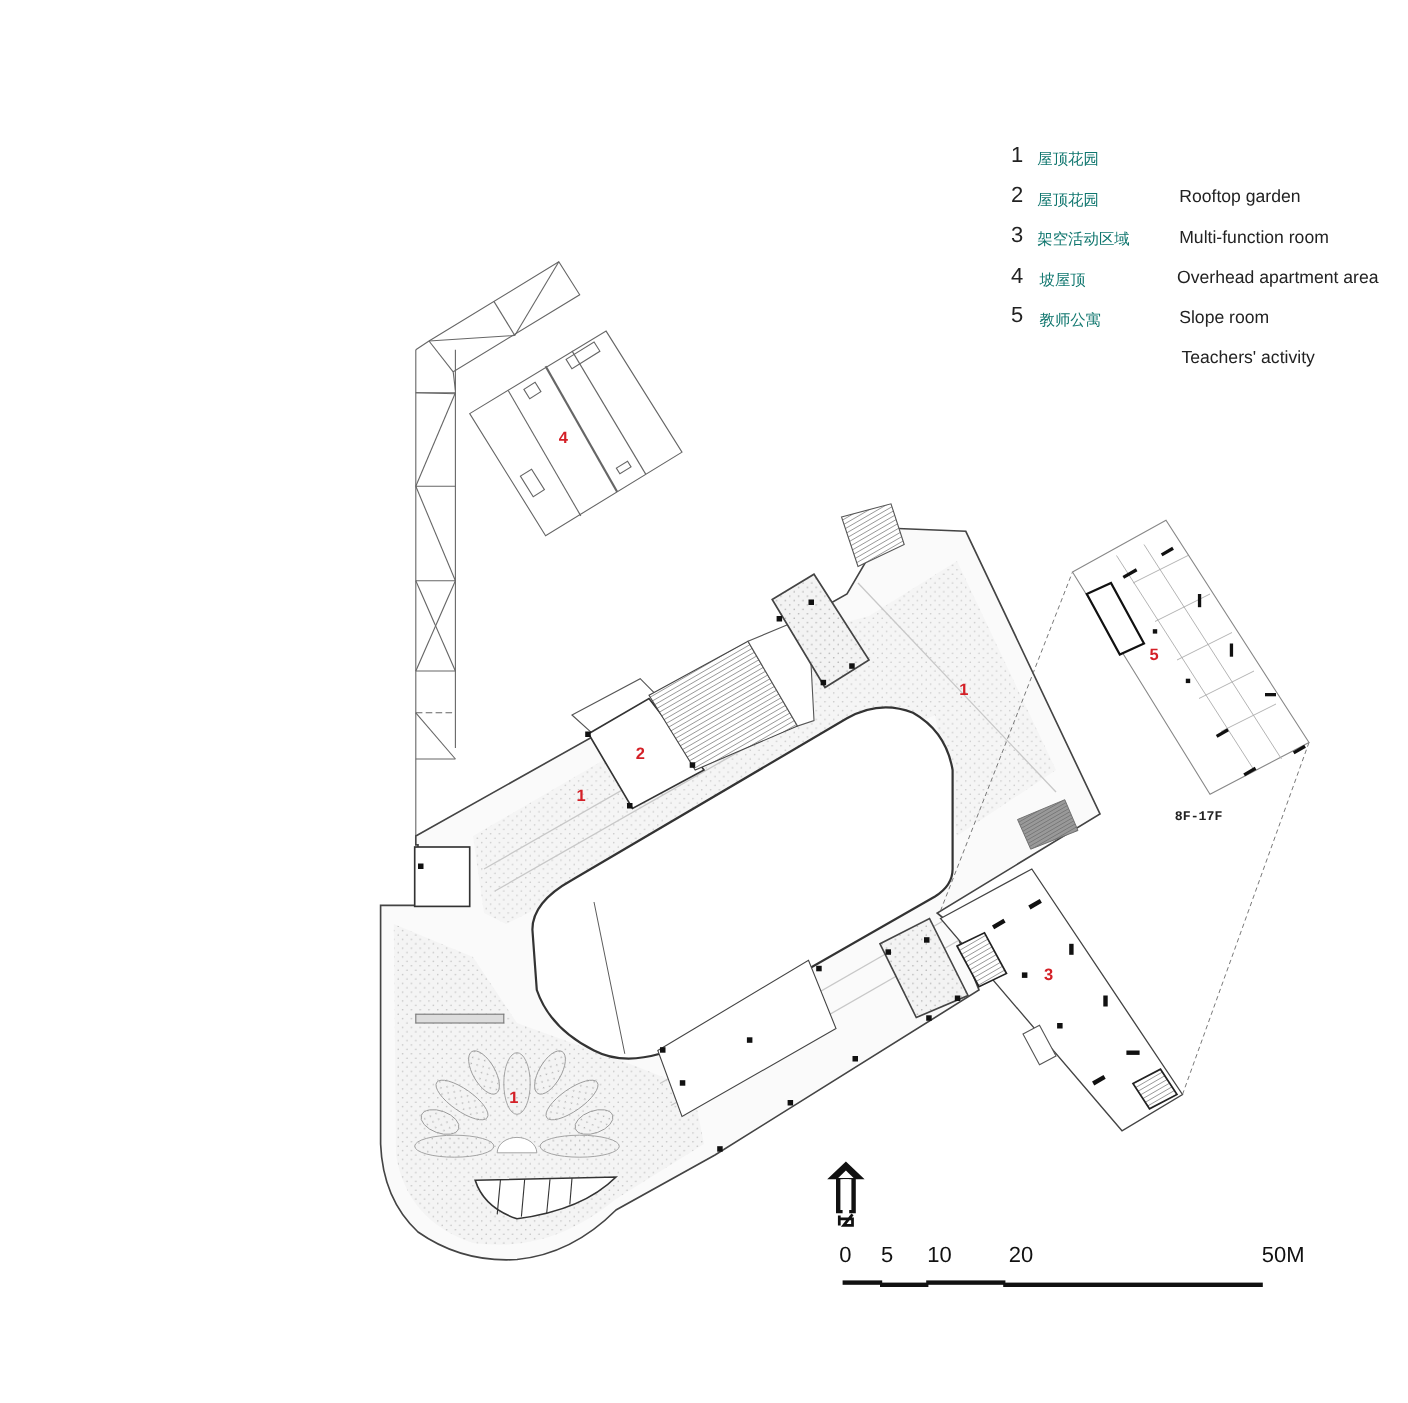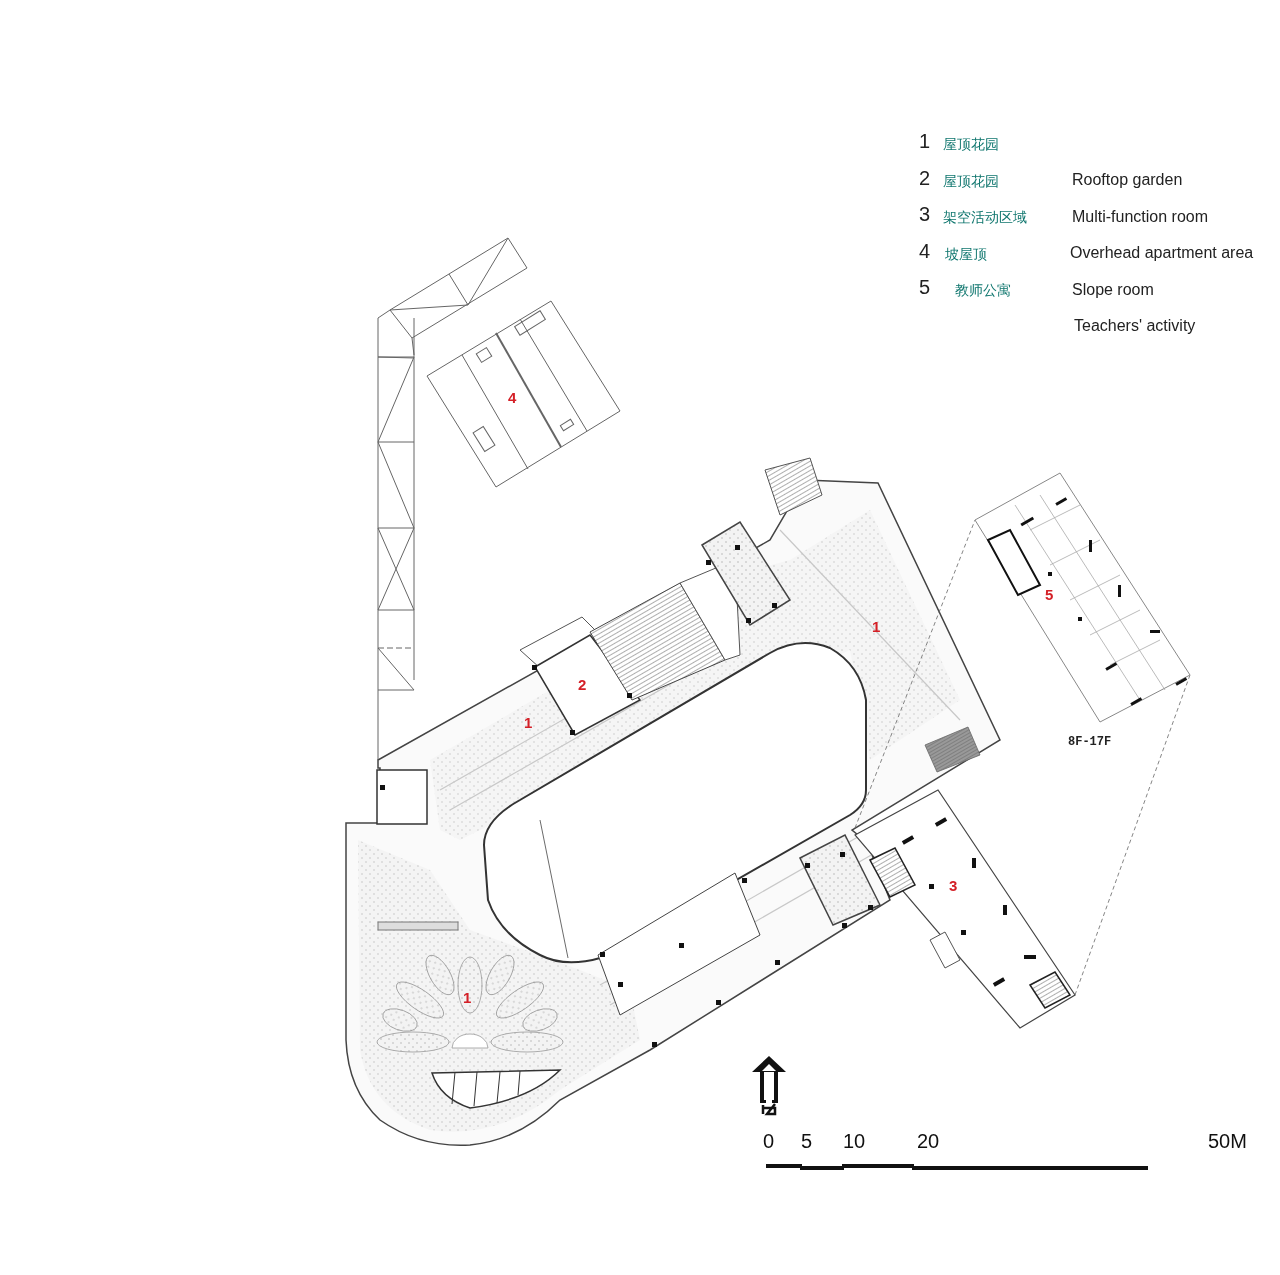--- a/index.html
+++ b/index.html
@@ -231,24 +231,24 @@
     <span class="legend-cn">架空活动区域</span>
     <span class="legend-en" style="left:155px">Overhead apartment area</span>
   </div>
   <div class="legend-row">
     <span class="legend-num">4</span>
     <span class="legend-cn" style="left:30px">坡屋顶</span>
     <span class="legend-en">Slope room</span>
   </div>
   <div class="legend-row">
     <span class="legend-num">5</span>
-    <span class="legend-cn" style="left:40px">教师公寓</span>
+    <span class="legend-cn" style="left:30px">教师公寓</span>
     <span class="legend-en" style="left:159px">Teachers' activity</span>
   </div>
 </div>
 
 <div class="floor-label">8F-17F</div>
 
 <div class="scale-label" style="left:763px">0</div>
 <div class="scale-label" style="left:801px">5</div>
 <div class="scale-label" style="left:843px">10</div>
 <div class="scale-label" style="left:917px">20</div>
-<div class="scale-label" style="left:1208px">50M</div>
+<div class="scale-label" style="left:1147px">50M</div>
 
 </body></html>

